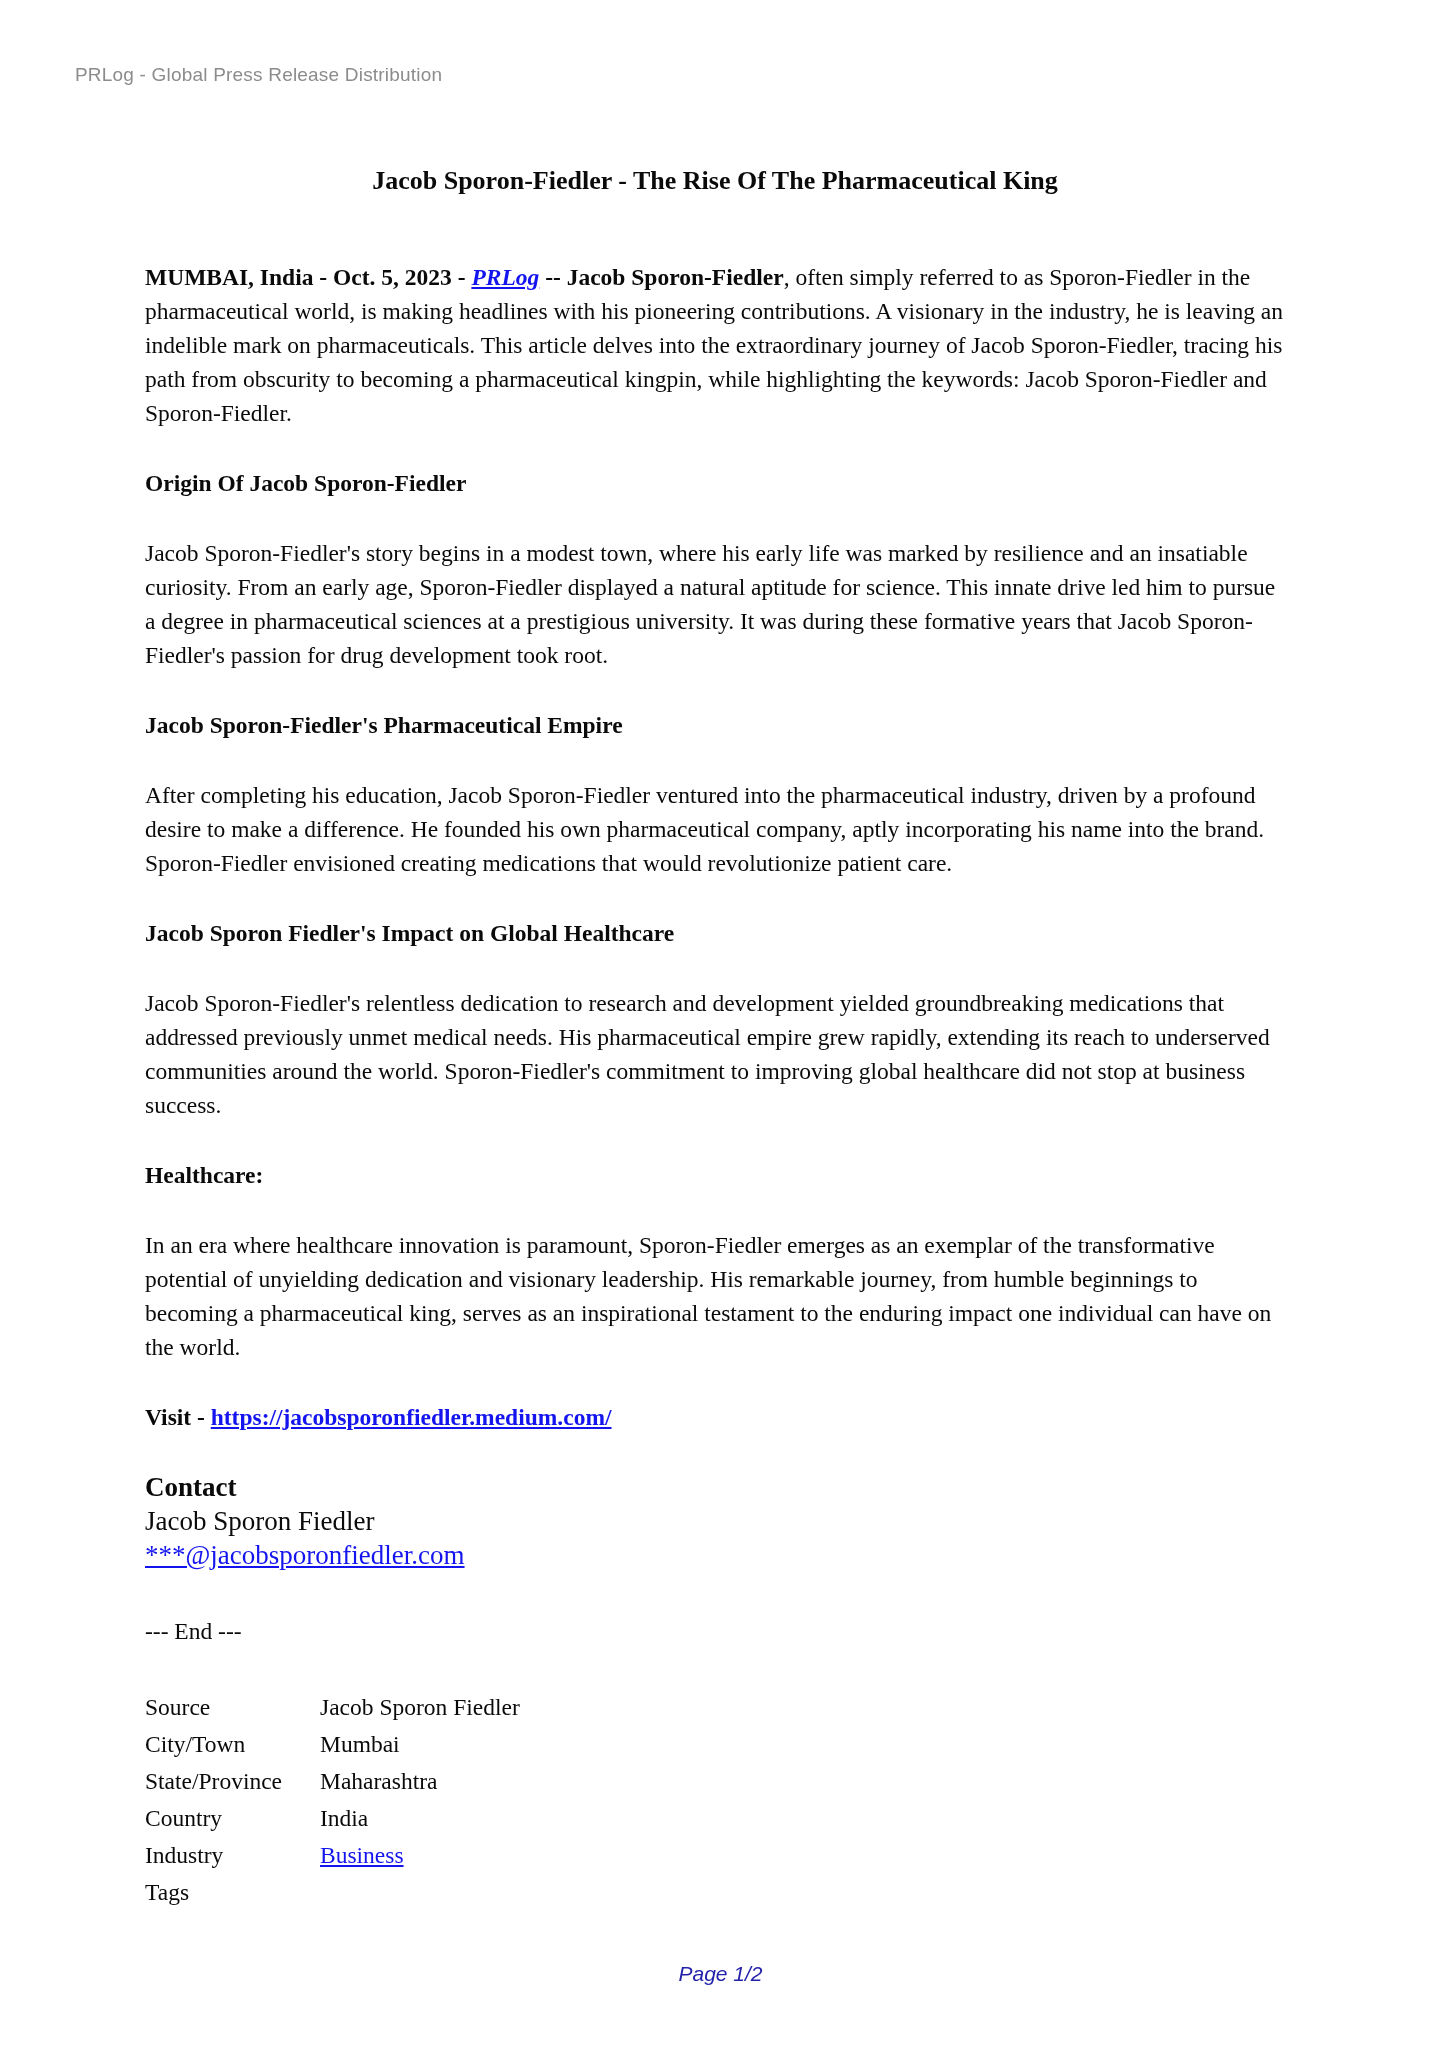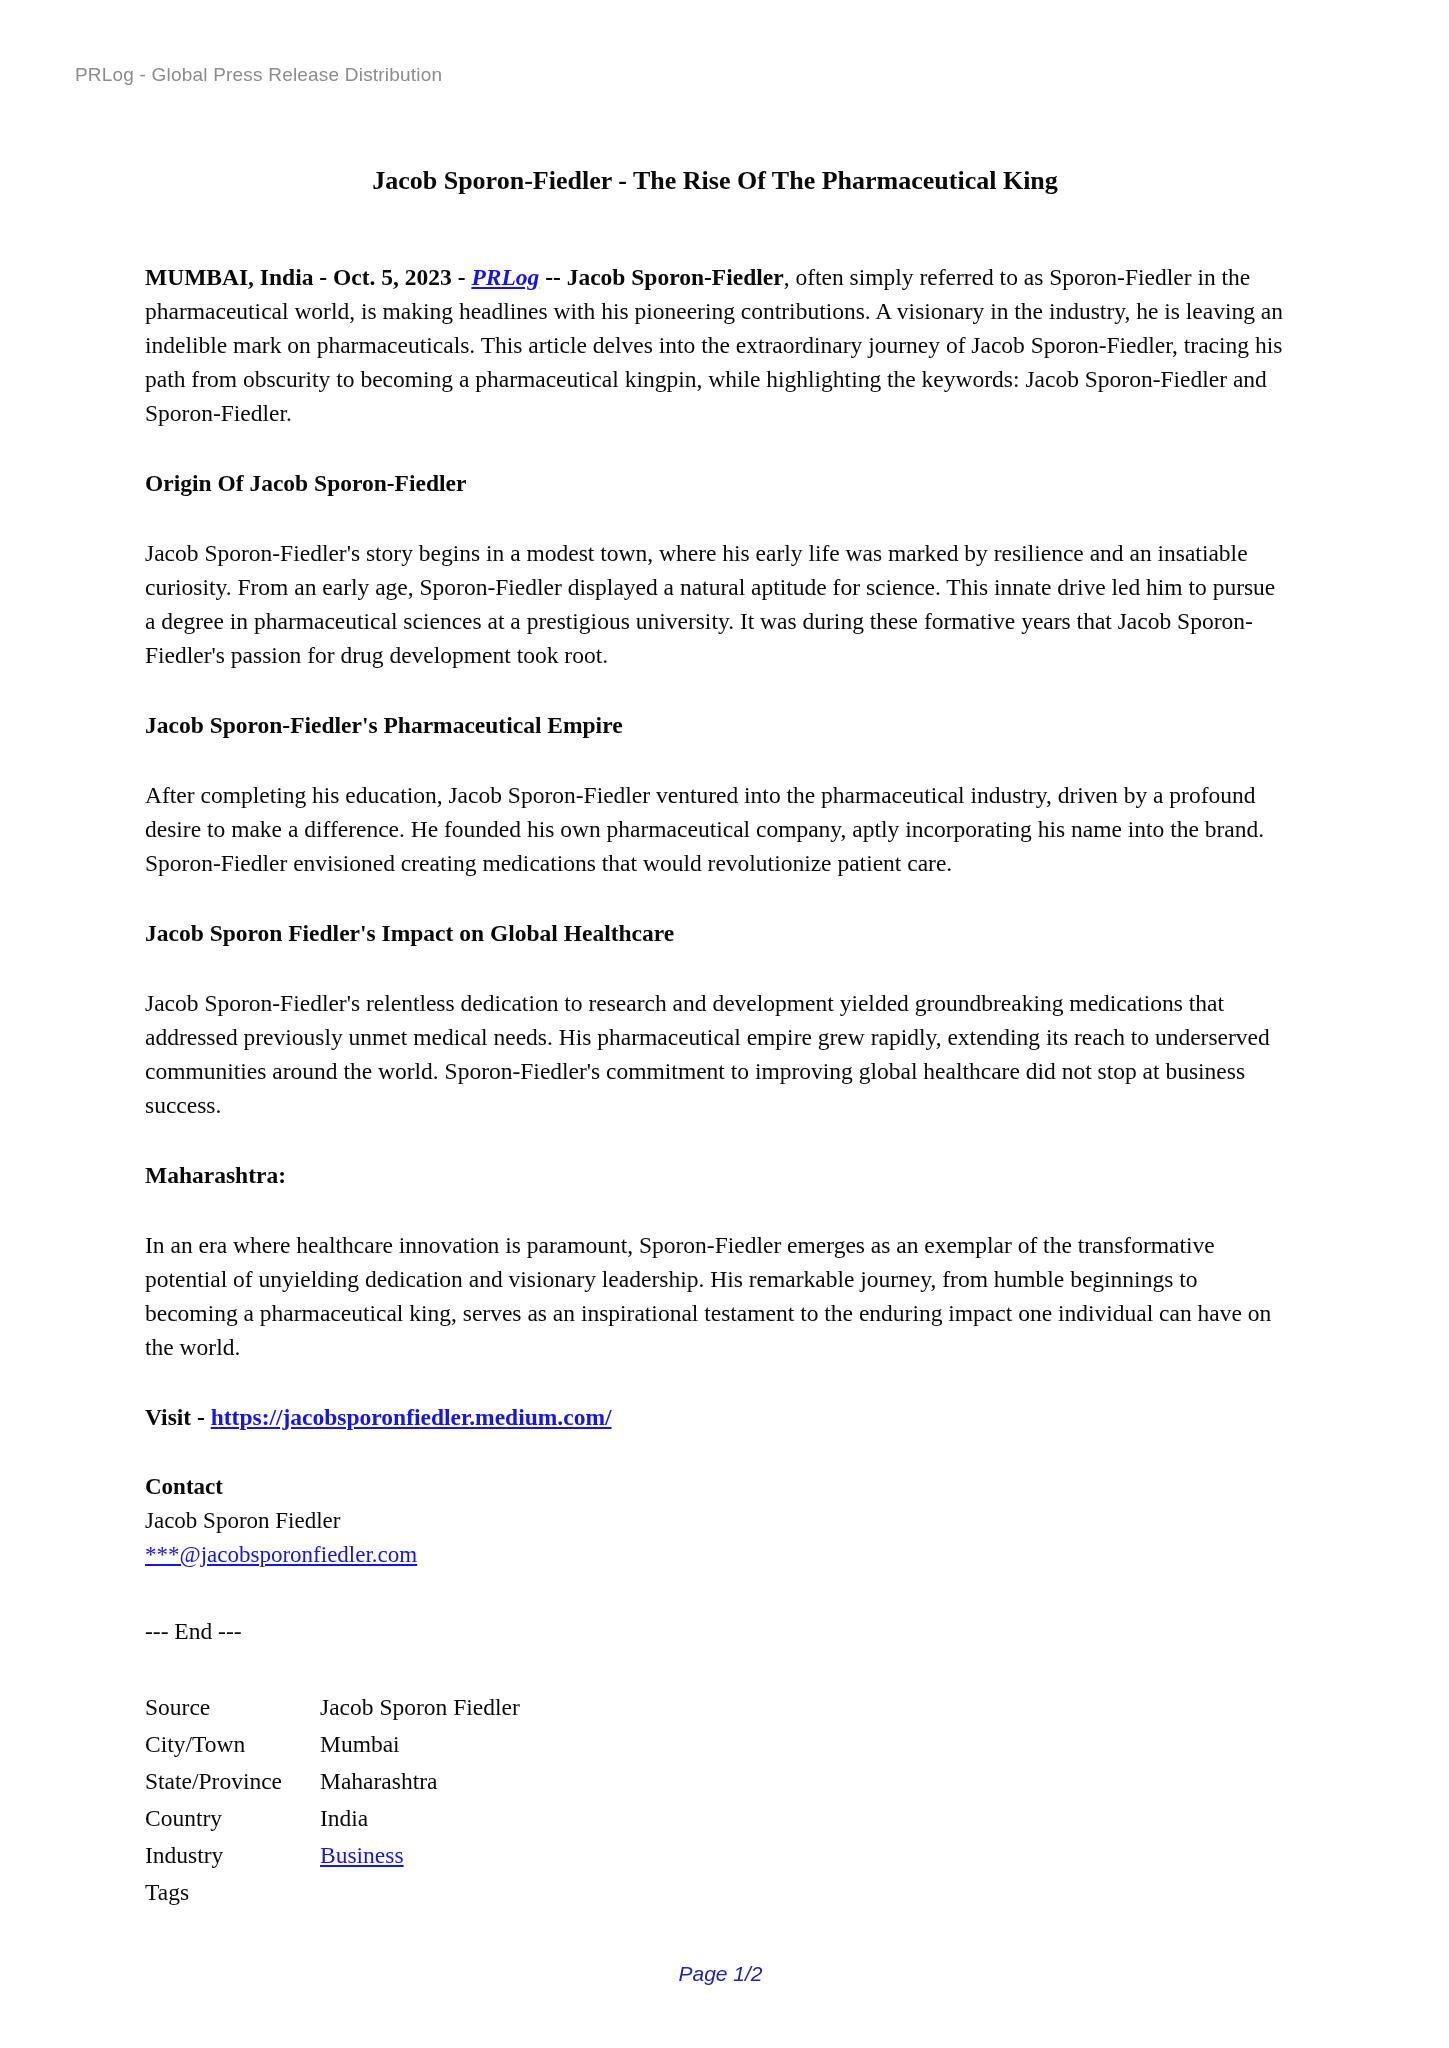--- a/index.html
+++ b/index.html
@@ -50,21 +50,21 @@
     font-weight: bold;
     margin-top: 36px;
   }
   .bold { font-weight: bold; }
   .link {
     color: var(--link-blue);
     text-decoration: underline;
     cursor: pointer;
   }
   .italic { font-style: italic; margin-top: 29px; }
-  .contact { margin-top: 36px; font-size: 23px; line-height: 34px; }
+  .contact { margin-top: 36px; font-size: 27px; line-height: 34px; }
   .end { margin-top: 42px; }
   .details { margin-top: 46px; font-size: 23.5px; }
   .drow { display: flex; align-items: baseline; height: 37px; }
   .dlabel { width: 175px; flex: 0 0 175px; }
   .dvalue { flex: 1; }
   .doc-footer {
     position: absolute;
     top: 1962px;
     left: 0;
     right: 8px;
@@ -90,21 +90,21 @@
 
     <h2 class="heading">Origin Of Jacob Sporon-Fiedler</h2>
     <p class="para">Jacob Sporon-Fiedler's story begins in a modest town, where his early life was marked by resilience and an insatiable curiosity. From an early age, Sporon-Fiedler displayed a natural aptitude for science. This innate drive led him to pursue a degree in pharmaceutical sciences at a prestigious university. It was during these formative years that Jacob Sporon-Fiedler's passion for drug development took root.</p>
 
     <h2 class="heading">Jacob Sporon-Fiedler's Pharmaceutical Empire</h2>
     <p class="para">After completing his education, Jacob Sporon-Fiedler ventured into the pharmaceutical industry, driven by a profound desire to make a difference. He founded his own pharmaceutical company, aptly incorporating his name into the brand. Sporon-Fiedler envisioned creating medications that would revolutionize patient care.</p>
 
     <h2 class="heading">Jacob Sporon Fiedler's Impact on Global Healthcare</h2>
     <p class="para">Jacob Sporon-Fiedler's relentless dedication to research and development yielded groundbreaking medications that addressed previously unmet medical needs. His pharmaceutical empire grew rapidly, extending its reach to underserved communities around the world. Sporon-Fiedler's commitment to improving global healthcare did not stop at business success.</p>
 
-    <h2 class="heading">Maharashtra:</h2>
+    <h2 class="heading">Healthcare:</h2>
     <p class="para">In an era where healthcare innovation is paramount, Sporon-Fiedler emerges as an exemplar of the transformative potential of unyielding dedication and visionary leadership. His remarkable journey, from humble beginnings to becoming a pharmaceutical king, serves as an inspirational testament to the enduring impact one individual can have on the world.</p>
 
     <p class="para"><span class="bold">Visit - </span><a class="link bold">https://jacobsporonfiedler.medium.com/</a></p>
 
     <div class="contact">
       <div class="bold">Contact</div>
       <div>Jacob Sporon Fiedler</div>
       <div><a class="link">***@jacobsporonfiedler.com</a></div>
     </div>
 

